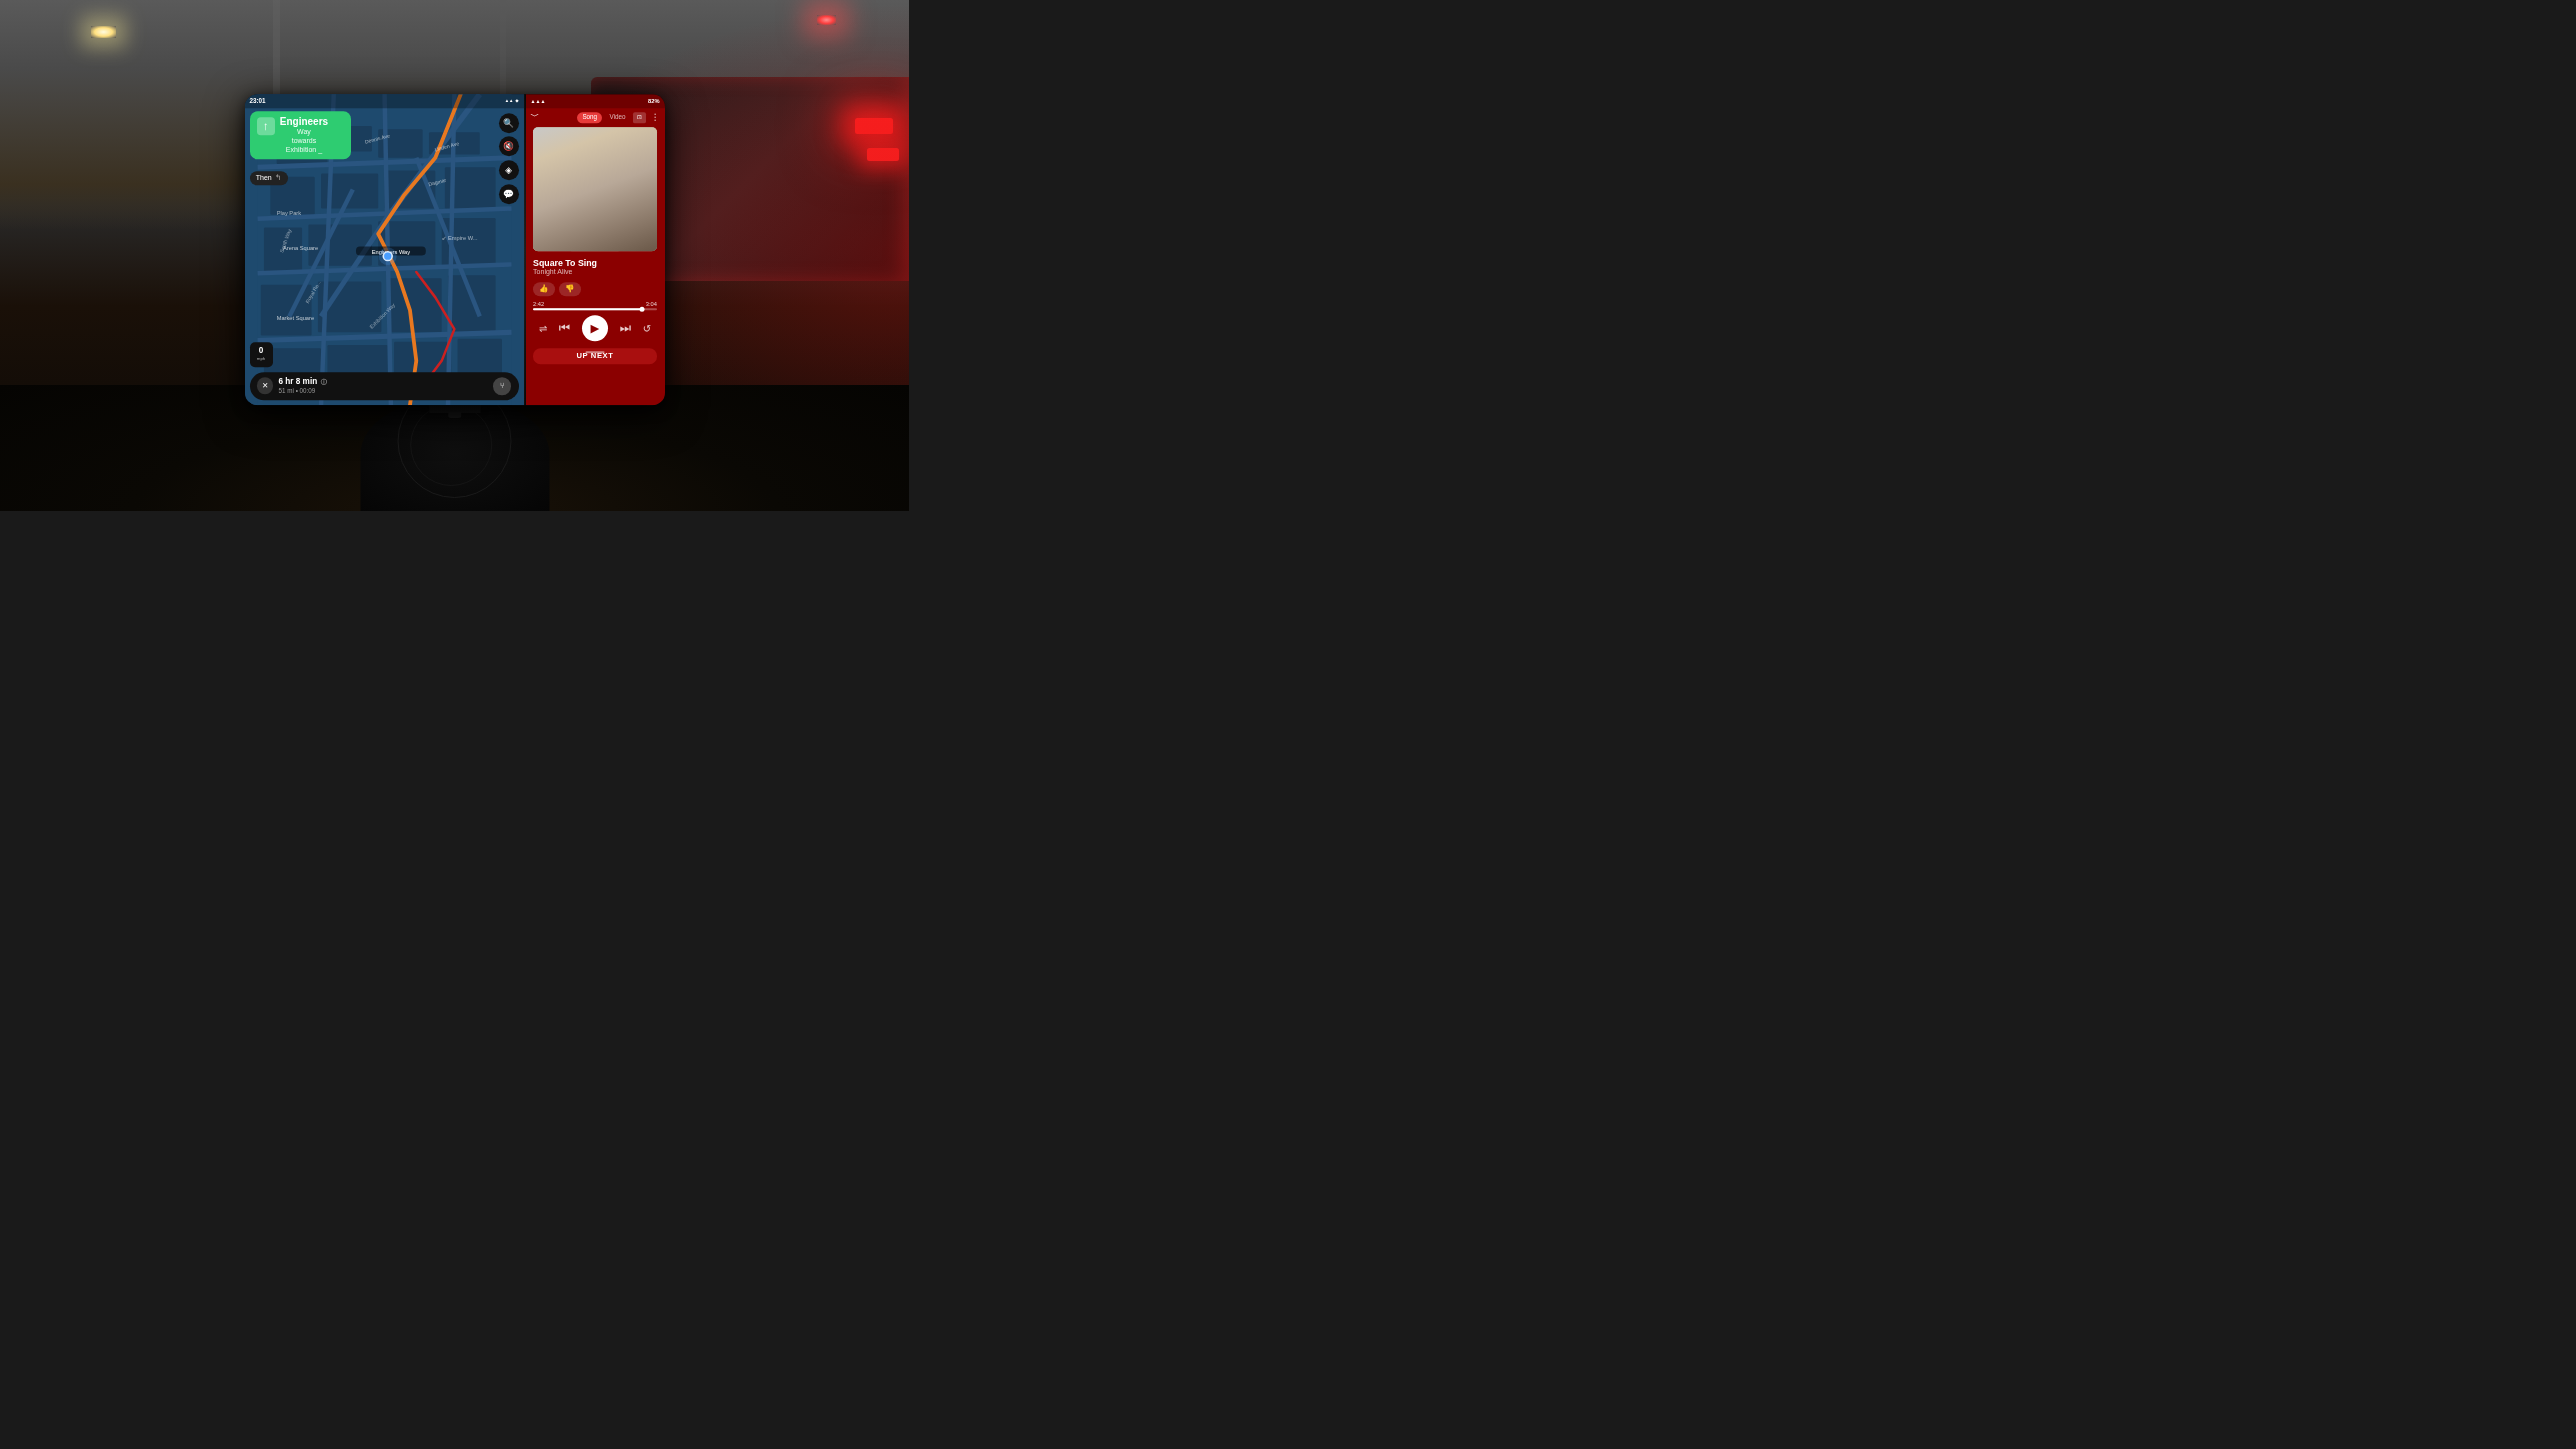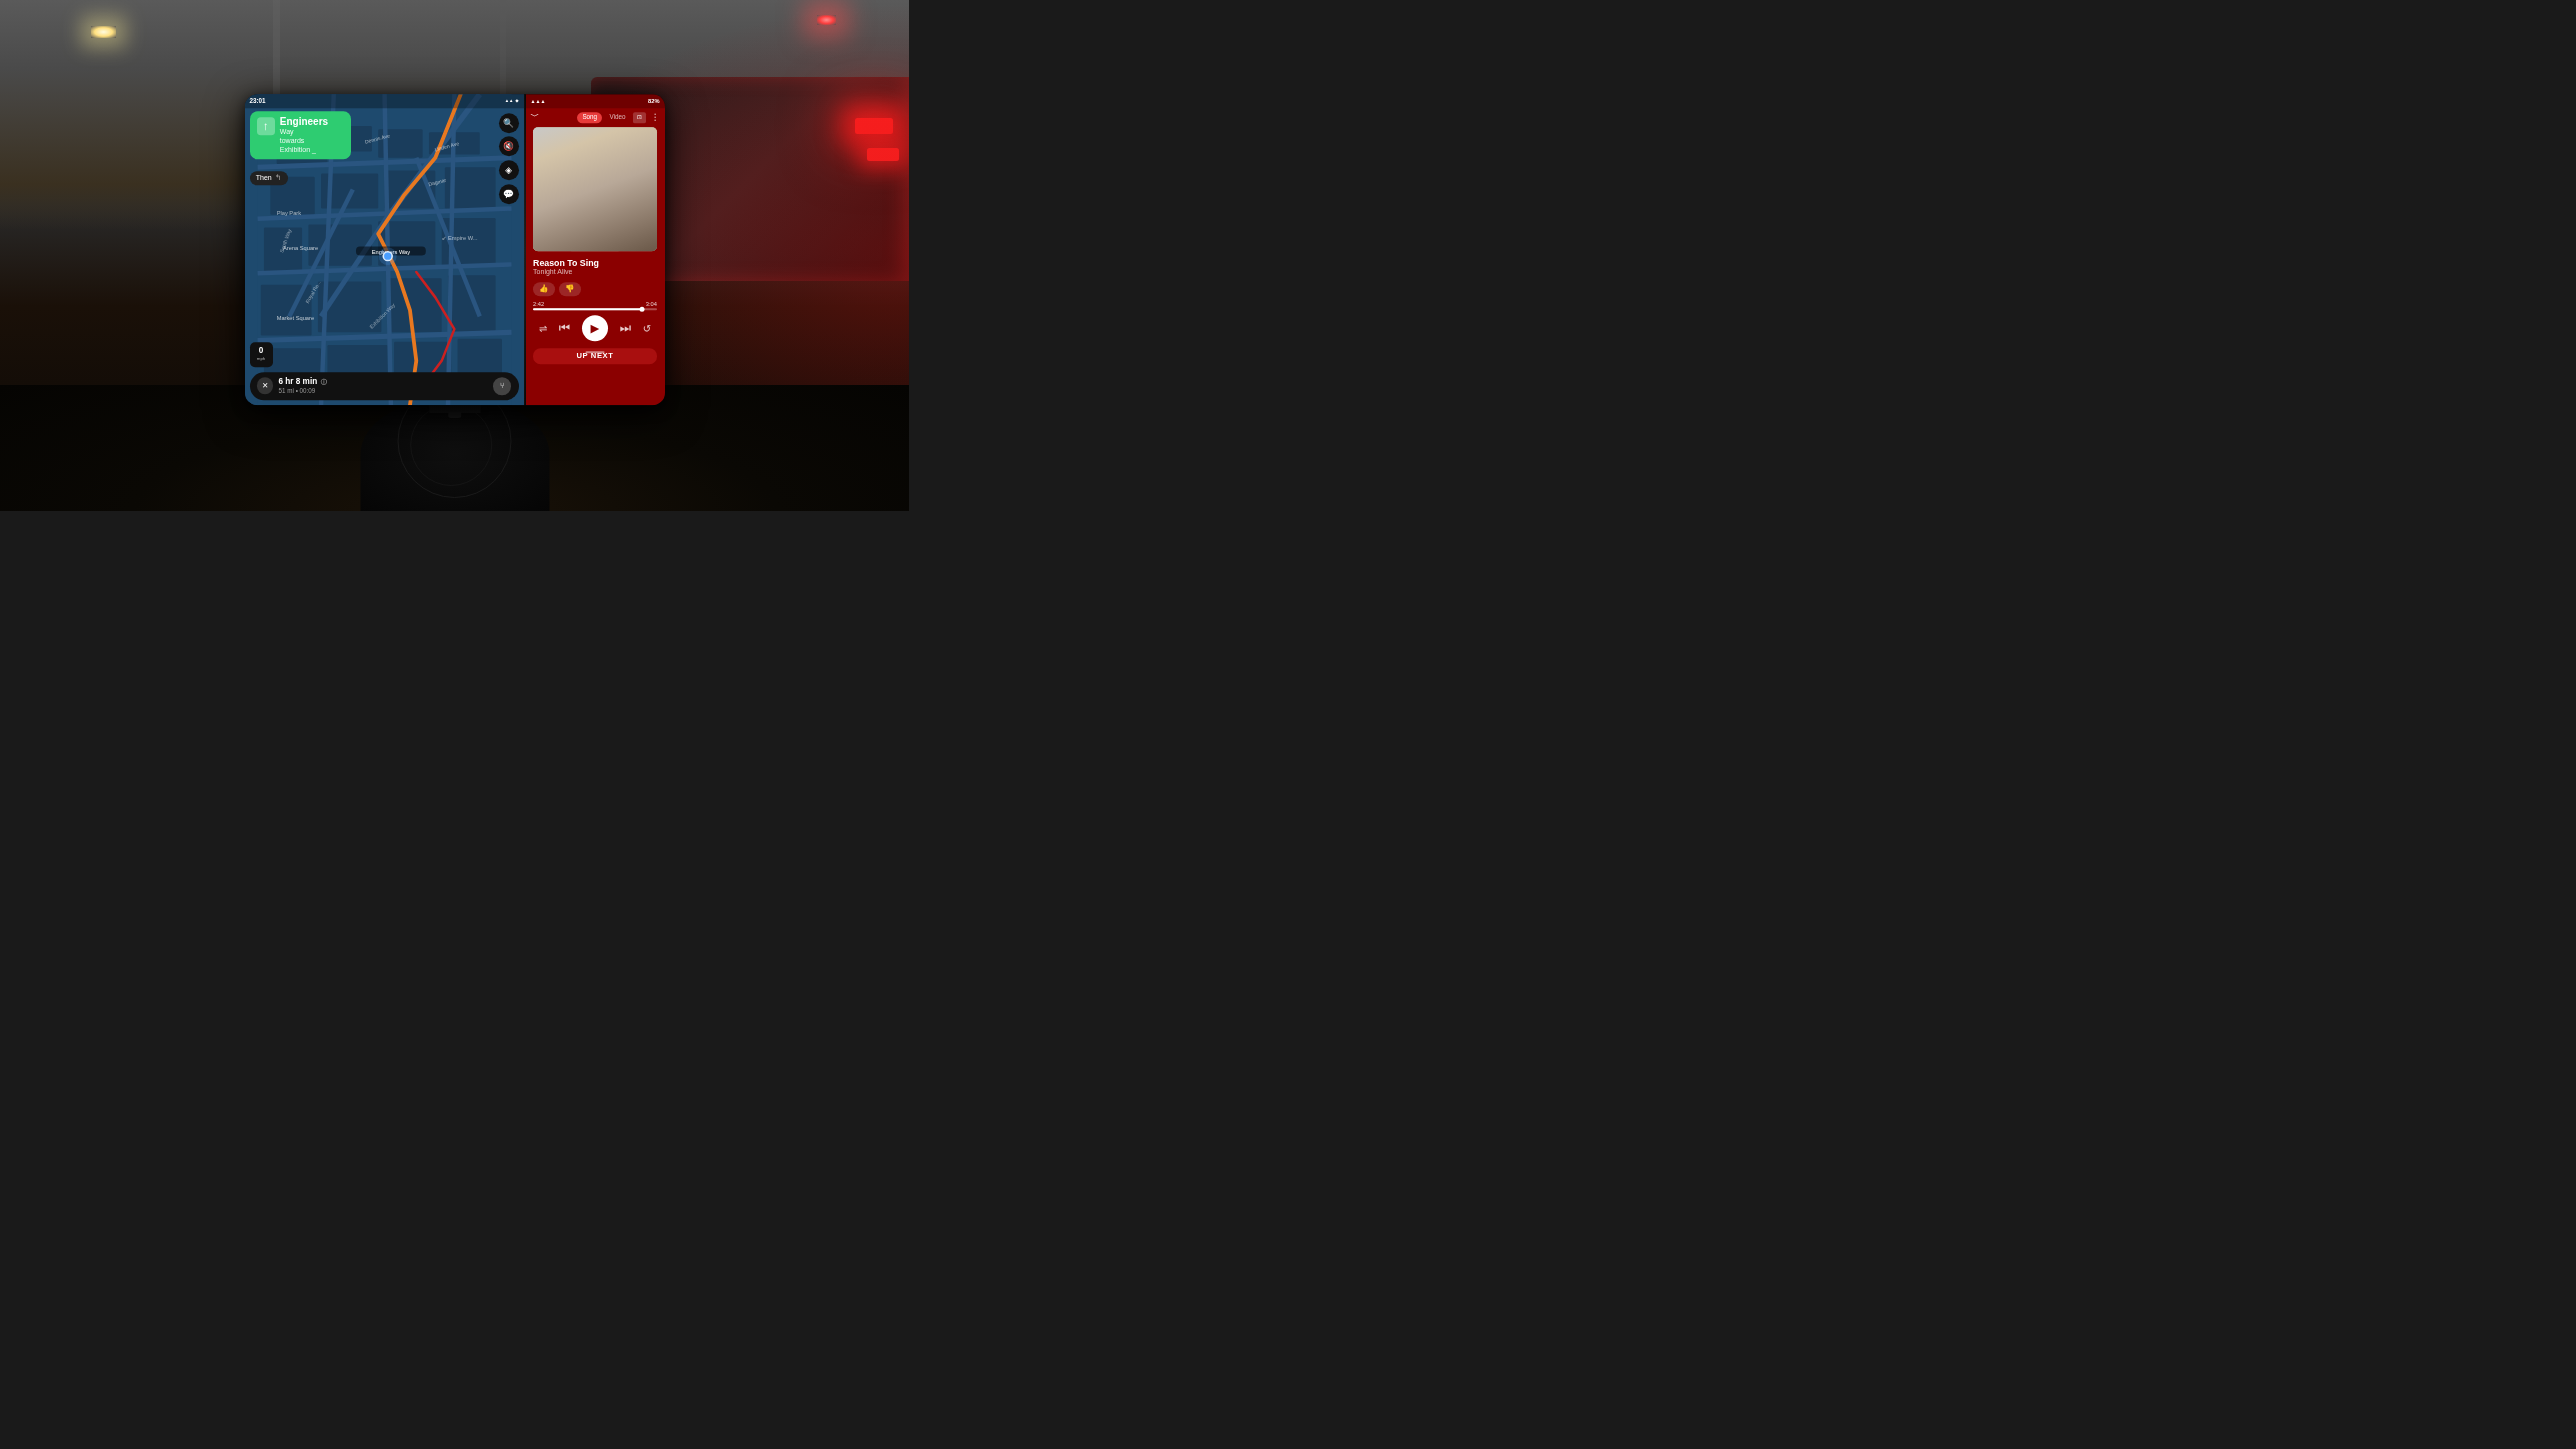--- a/index.html
+++ b/index.html
@@ -161,20 +161,21 @@
       margin-top: 1.3px;
     }
     .nav-arrow span {
       color: white;
       font-size: 11.4px;
       font-weight: bold;
     }
     .nav-text {
       display: flex;
       flex-direction: column;
+      align-items: center;
     }
     .nav-street-main {
       color: white;
       font-size: 10px;
       font-weight: bold;
       line-height: 1.1;
     }
     .nav-street-sub {
       color: rgba(255,255,255,0.9);
       font-size: 7px;
@@ -822,21 +823,21 @@
           <text x="10" y="22" fill="#1a0808" font-size="14" font-weight="900" font-family="Impact,Arial">TONIGHT</text>
           <text x="10" y="38" fill="#1a0808" font-size="14" font-weight="900" font-family="Impact,Arial">ALIVE</text>
 
           <rect x="30" y="175" width="136" height="16" rx="4" fill="rgba(0,0,0,0.65)"></rect>
           <text x="98" y="187" text-anchor="middle" fill="white" font-size="7" font-family="Arial">What Are You So Scared Of?</text>
         </svg>
       </div>
     </div>
 
     <div class="track-info">
-      <div class="track-title">Reason To Sing</div>
+      <div class="track-title">Square To Sing</div>
       <div class="track-artist">Tonight Alive</div>
     </div>
 
     <div class="like-bar">
       <div class="like-btn">👍</div>
       <div class="dislike-btn">👎</div>
     </div>
 
     <div class="progress-section">
       <div class="progress-times">

